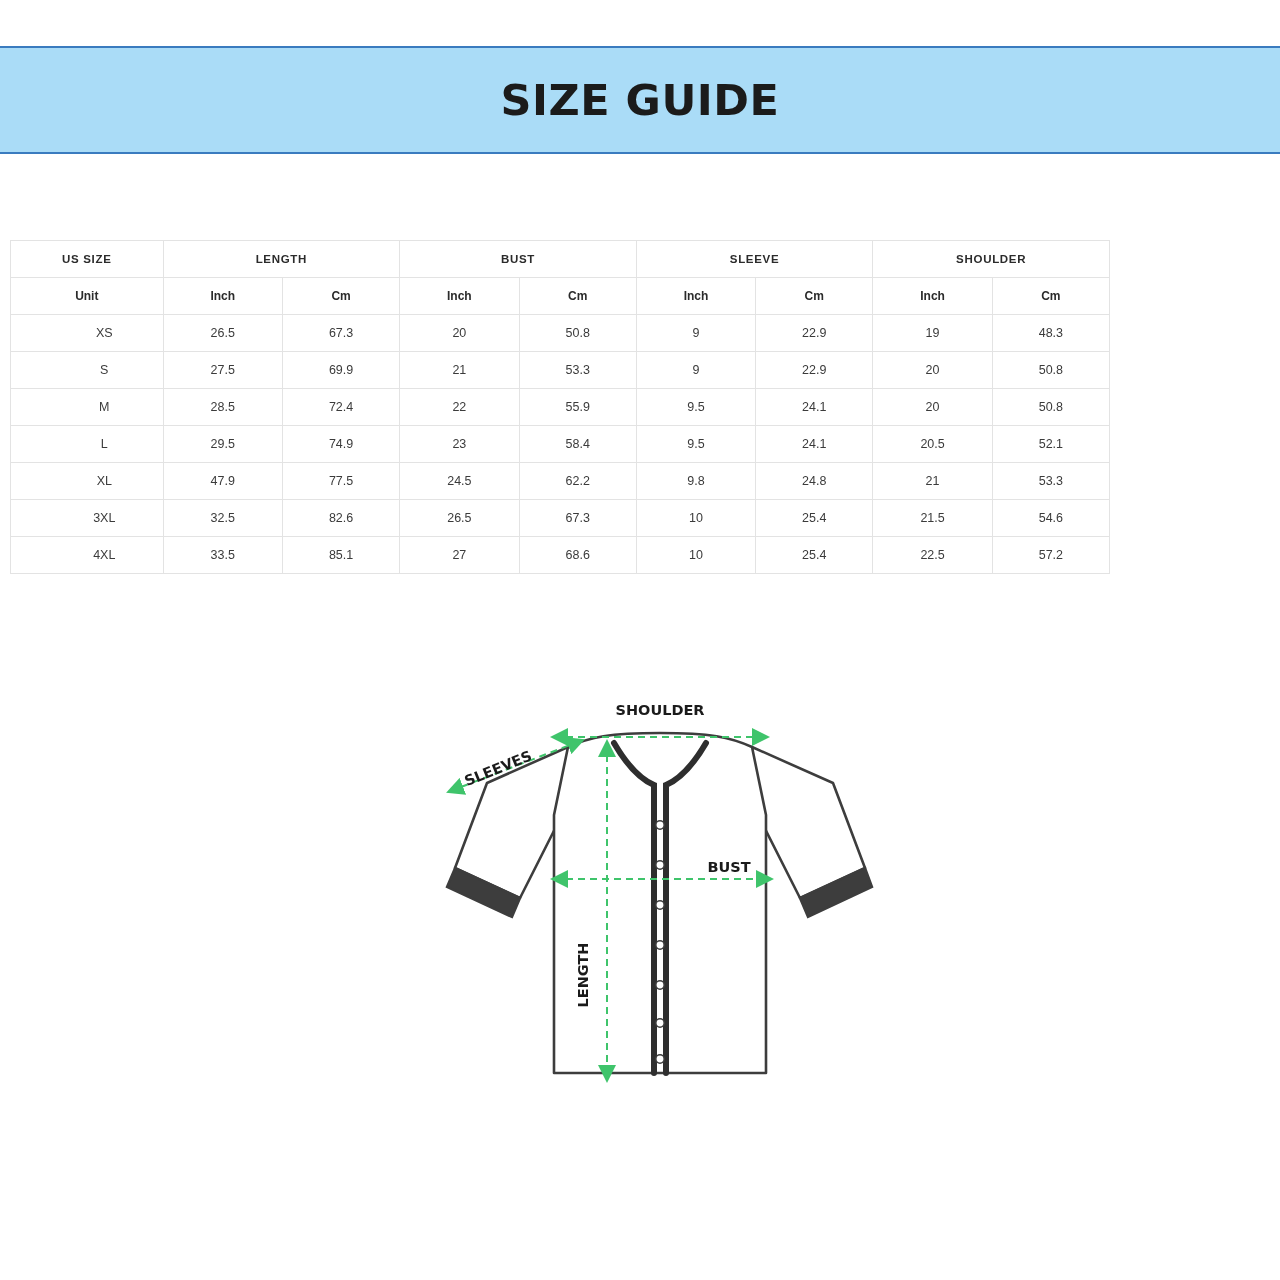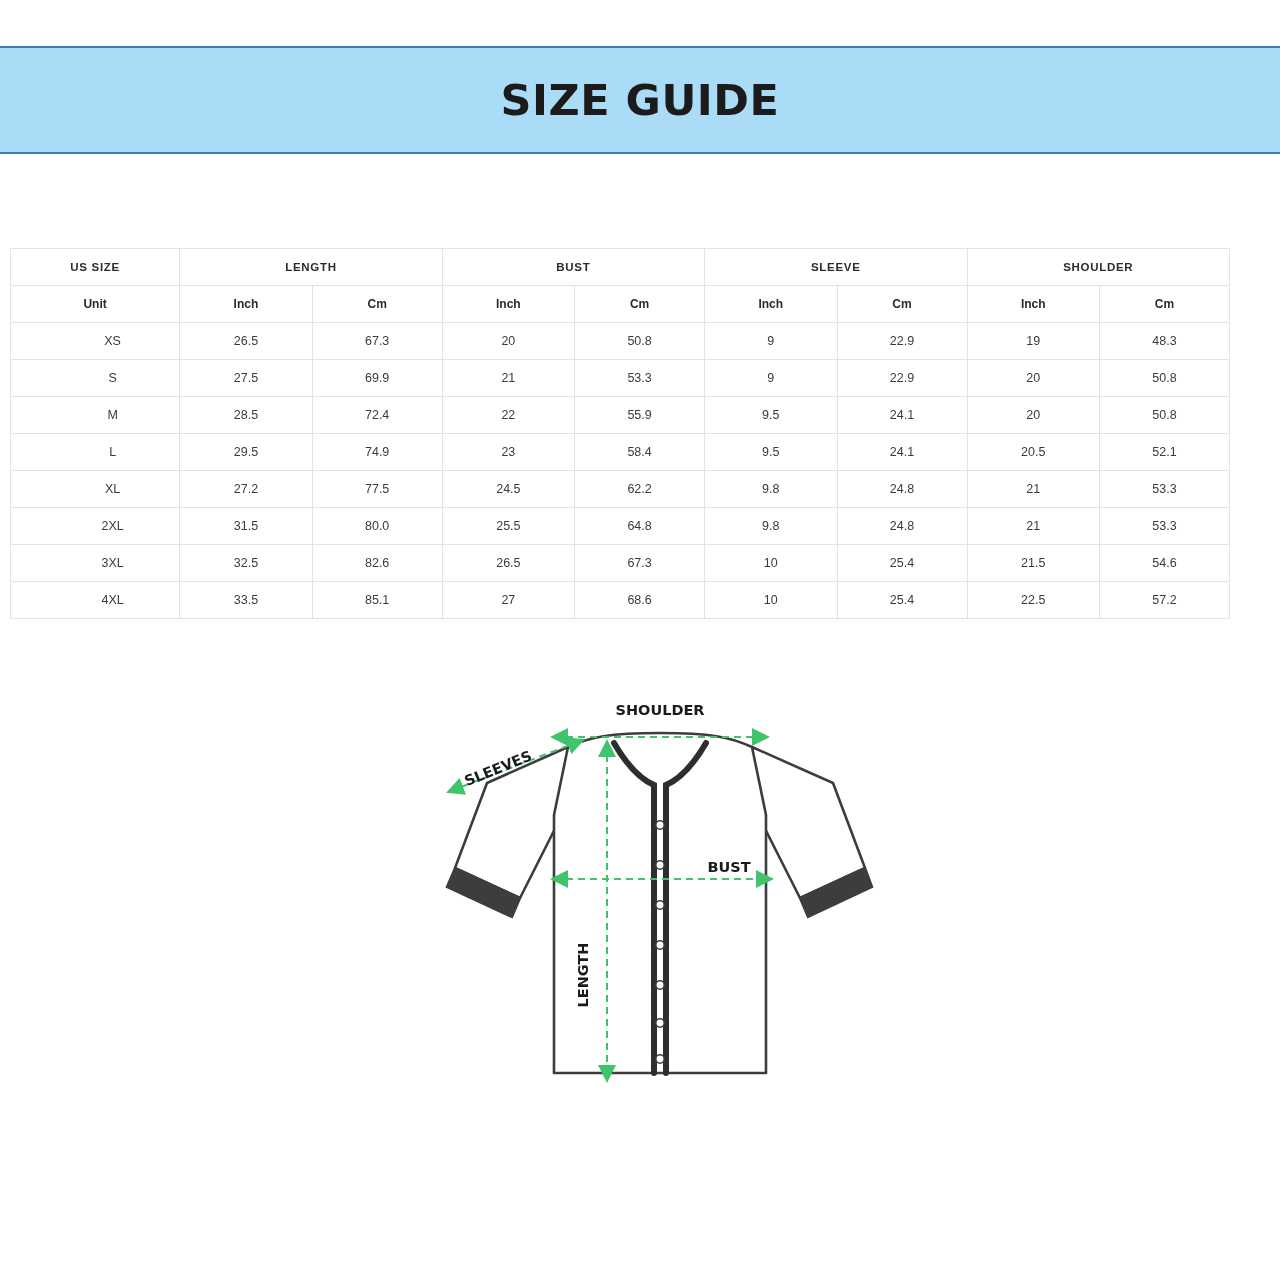--- a/index.html
+++ b/index.html
@@ -39,22 +39,22 @@
     font-weight: bold;
     letter-spacing: 0.5px;
     color: #1b1b1b;
     font-family: "DejaVu Sans", sans-serif;
   }
 
   
   .table-wrap {
     position: absolute;
     left: 10px;
-    top: 248px;
-    width: 1220px;
+    top: 240px;
+    width: 1100px;
   }
   table.size-table {
     width: 100%;
     border-collapse: collapse;
     table-layout: fixed;
   }
   table.size-table th,
   table.size-table td {
     border: 1px solid #e3e3e3;
     text-align: center;
@@ -185,35 +185,24 @@
           <td>74.9</td>
           <td>23</td>
           <td>58.4</td>
           <td>9.5</td>
           <td>24.1</td>
           <td>20.5</td>
           <td>52.1</td>
         </tr>
         <tr>
           <td class="sizecell">XL</td>
-          <td>27.2</td>
+          <td>47.9</td>
           <td>77.5</td>
           <td>24.5</td>
           <td>62.2</td>
-          <td>9.8</td>
-          <td>24.8</td>
-          <td>21</td>
-          <td>53.3</td>
-        </tr>
-        <tr>
-          <td class="sizecell">2XL</td>
-          <td>31.5</td>
-          <td>80.0</td>
-          <td>25.5</td>
-          <td>64.8</td>
           <td>9.8</td>
           <td>24.8</td>
           <td>21</td>
           <td>53.3</td>
         </tr>
         <tr>
           <td class="sizecell">3XL</td>
           <td>32.5</td>
           <td>82.6</td>
           <td>26.5</td>

